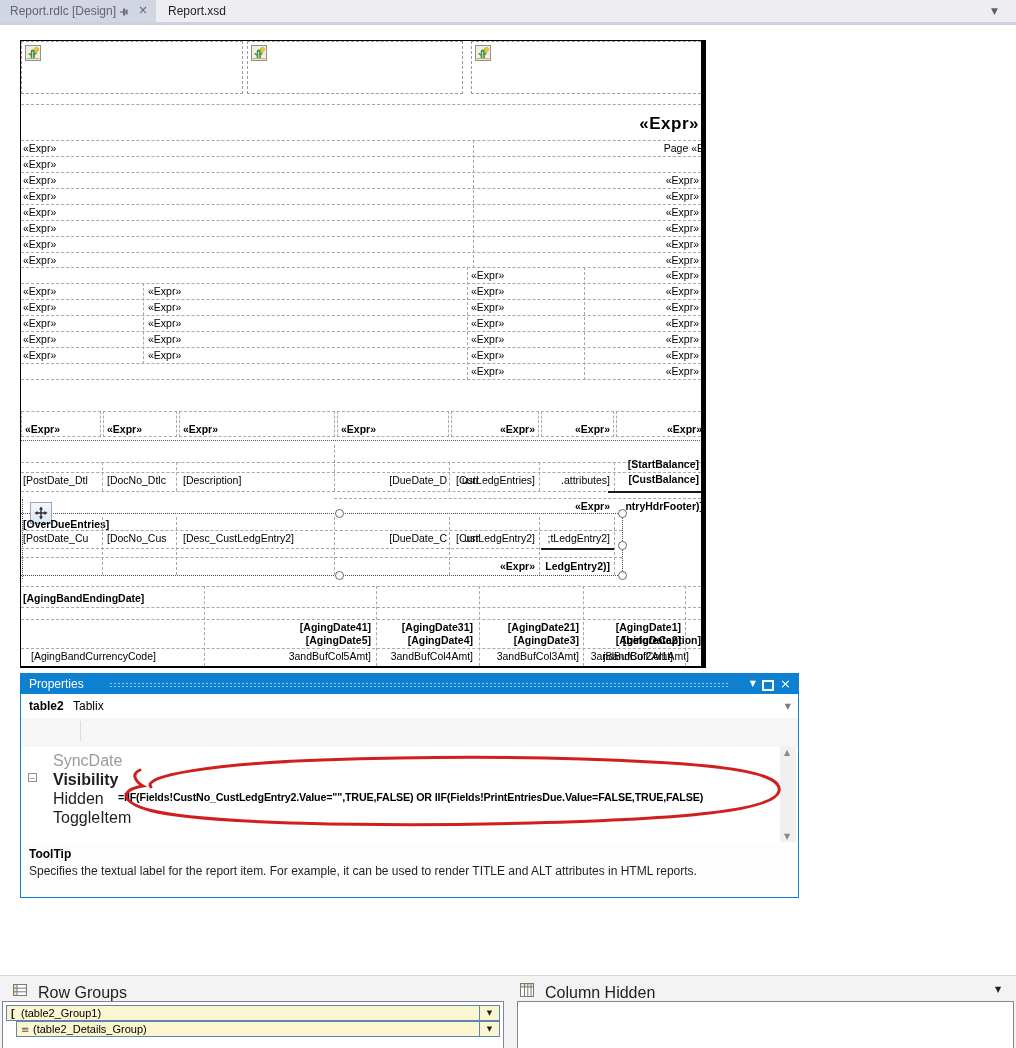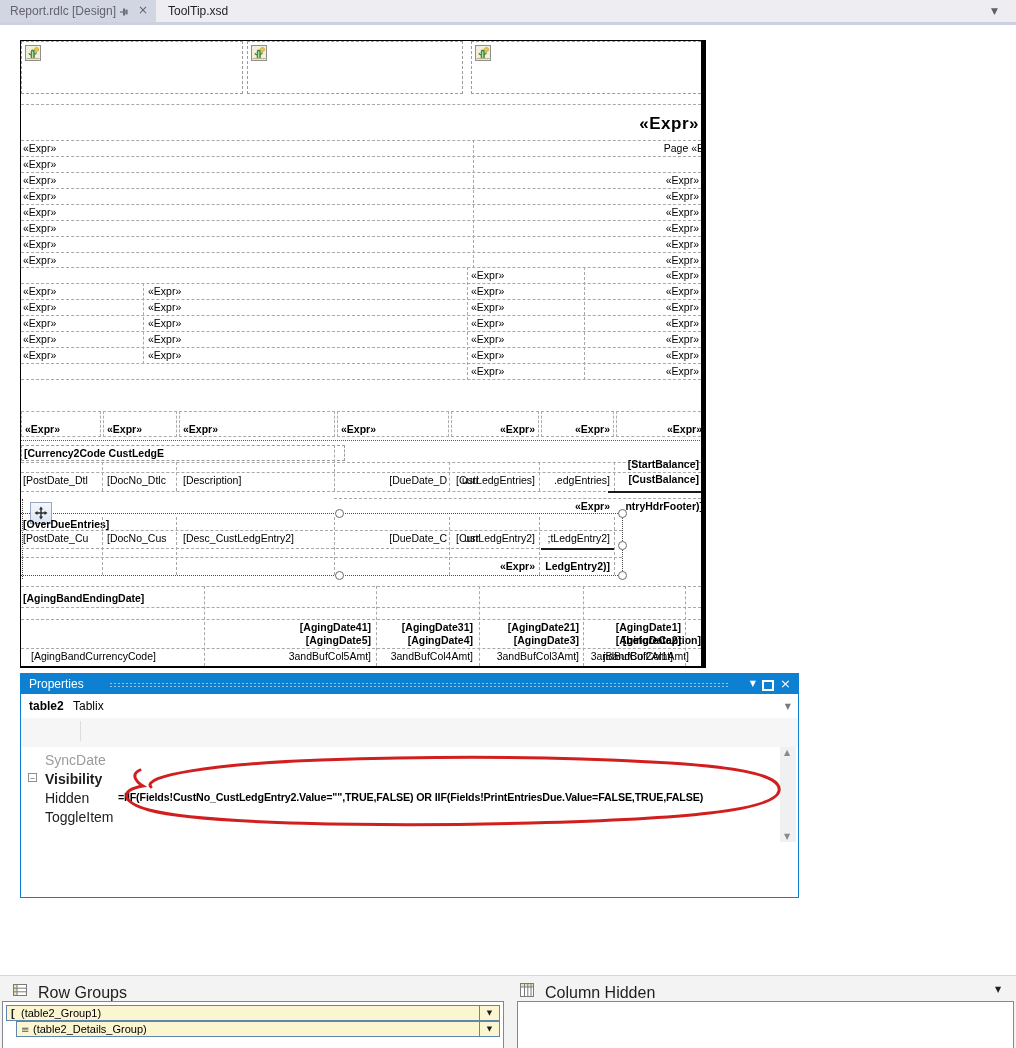--- a/index.html
+++ b/index.html
@@ -31,21 +31,21 @@
   .shd{position:absolute;width:7px;height:7px;border:1px solid #6b6b6b;background:#fff;border-radius:50%}
   .imgico{position:absolute;left:3px;top:3px}
   
   #props{position:absolute;left:20px;top:673px;width:777px;height:223px;background:#fff;
          border:1px solid #0e80d2;box-sizing:content-box;font-size:12px}
   #props-title{position:absolute;left:0;top:0;width:100%;height:24px;background:#0e80d2;color:#fff}
   .dotpat{position:absolute;left:88px;top:8px;height:6px;right:68px;
           background-image:radial-gradient(rgba(255,255,255,.55) .8px,transparent 1px);background-size:4px 3px}
   .ptitle-ico{position:absolute;top:3px;color:#fff;font-size:10px;cursor:default}
   .float-box{position:absolute;top:6px;width:8px;height:7px;border:2px solid #fff}
-  .propgrid-name{position:absolute;left:24px;font-size:14px;color:#1e1e1e}
+  .propgrid-name{position:absolute;left:32px;font-size:16px;color:#1e1e1e}
   .propval{position:absolute;left:97px;right:22px;font-size:10.7px;font-weight:700;letter-spacing:-.15px;
            white-space:nowrap;overflow:hidden;color:#000}
   .expander{position:absolute;left:7px;width:9px;height:9px;border:1px solid #8f8f8f;background:#fff;
             font-size:8px;line-height:7px;text-align:center;color:#333;box-sizing:border-box}
   #pscroll{position:absolute;right:2px;top:73px;width:16px;height:95px;background:#f0f0f0;color:#8a8a8a}
   .tico{position:absolute;top:50px;width:22px;height:20px;display:flex;align-items:center;justify-content:center}
   .tico.sel{border:1px solid #3a96dd;background:#e0efff;box-sizing:border-box}
   
   #bottom{position:absolute;left:0;top:975px;width:1016px;height:73px;background:#f3f3f3;border-top:1px solid #d6d6d6;box-sizing:border-box}
   .grp-header{position:absolute;font-size:16px;color:#1e1e1e}
@@ -61,21 +61,21 @@
 <div id="tabstrip">
   <div class="tab1" style="width:156px">
     <span>Report.rdlc [Design]</span>
     <svg width="10" height="10" style="position:absolute;left:119px;top:7px">
       <path d="M1 5h3" stroke="#6d6d77" stroke-width="1.2"></path>
         <rect x="4" y="1.5" width="2" height="7" fill="#6d6d77"></rect>
         <rect x="6.4" y="2.6" width="2.2" height="4.8" fill="#6d6d77"></rect>
     </svg>
     <span class="glyph" style="position:absolute;left:138px;top:3px;font-size:12px">×</span>
   </div>
-  <div class="tab2"><span>ToolTip.xsd</span></div>
+  <div class="tab2"><span>Report.xsd</span></div>
   <span class="glyph" style="position:absolute;left:991px;top:6px;font-size:9px;color:#606060">▼</span>
 </div>
 <div id="tabline"></div>
 
 <div id="canvas">
 
   <div class="cellbox" style="left:0;top:0;width:222px;height:53px">
     <svg class="imgico" width="16" height="16">
       <rect x="0.5" y="0.5" width="15" height="15" fill="#f4eedd" stroke="#8f8f8f"></rect>
       <circle cx="11.5" cy="4.5" r="2.1" fill="#f2c53d" stroke="#b98a00" stroke-width="0.5"></circle>
@@ -183,34 +183,31 @@
       <span>«Expr»</span>
     </div>
   <div class="ebox re" style="left:520px;width:73px">
       <span>«Expr»</span>
     </div>
   <div class="ebox re" style="left:595px;width:90px">
       <span>«Expr»</span>
     </div>
   <div class="hdd" style="left:0;top:399px;width:685px"></div>
 
-  <div class="cellbox" style="left:0;top:404px;width:324px;height:16px">
-    <div class="txt b" style="left:2px;top:1px;width:318px;overflow:hidden">[Currency2Code CustLedgE</div>
-  </div>
   <div class="hd" style="left:0;top:421px;width:685px"></div>
   <div class="txt b" style="right:2px;top:417px">[StartBalance]</div>
   <div class="txt b" style="right:2px;top:432px">[CustBalance]</div>
   <div class="hd" style="left:0;top:431px;width:685px"></div>
   <div class="txt" style="left:2px;top:433px;width:78px;overflow:hidden">[PostDate_Dtl</div>
   <div class="txt" style="left:86px;top:433px;width:66px;overflow:hidden">[DocNo_Dtlc</div>
   <div class="txt" style="left:162px;top:433px">[Description]</div>
   <div class="txt" style="left:320px;top:433px;width:106px;text-align:right;overflow:hidden">[DueDate_D</div>
   <div class="txt" style="left:435px;top:433px;width:26px;overflow:hidden">[Curr</div>
   <div class="txt" style="right:166px;top:433px">ustLedgEntries]</div>
-  <div class="txt" style="right:91px;top:433px">.edgEntries]</div>
+  <div class="txt" style="right:91px;top:433px">.attributes]</div>
   <div class="hd" style="left:0;top:450px;width:585px"></div>
   <div class="solid-h" style="left:587px;top:450px;width:98px"></div>
   <div class="vd" style="left:81px;top:421px;height:29px"></div>
   <div class="vd" style="left:155px;top:421px;height:29px"></div>
   <div class="vd" style="left:313px;top:404px;height:46px"></div>
   <div class="vd" style="left:428px;top:421px;height:29px"></div>
   <div class="vd" style="left:518px;top:421px;height:29px"></div>
   <div class="vd" style="left:593px;top:421px;height:29px"></div>
 
   <div class="hd" style="left:313px;top:457px;width:372px"></div>
@@ -323,20 +320,24 @@
     <div class="propgrid-name b" style="top:24px">Visibility</div>
     <div class="propgrid-name" style="top:43px">Hidden</div>
     <div class="propval" style="top:44px">=IIF(Fields!CustNo_CustLedgEntry2.Value="",TRUE,FALSE) OR IIF(Fields!PrintEntriesDue.Value=FALSE,TRUE,FALSE)</div>
     <div class="propgrid-name" style="top:62px">ToggleItem</div>
   </div>
   <div id="pscroll">
     <span class="glyph" style="position:absolute;top:1px;left:4px;font-size:8px">▲</span>
     <span class="glyph" style="position:absolute;bottom:1px;left:4px;font-size:8px">▼</span>
   </div>
 
+  <div style="position:absolute;left:0;top:168px;width:100%;height:54px;background:#fdfdfd">
+    <div style="position:absolute;left:8px;top:5px;font-weight:700">ToolTip</div>
+    <div style="position:absolute;left:8px;top:22px;right:10px;color:#1f1f1f">Specifies the textual label for the report item. For example, it can be used to render TITLE and ALT attributes in HTML reports.</div>
+  </div>
 
   <svg style="position:absolute;left:70px;top:80px;pointer-events:none;z-index:5" width="695" height="78">
     <path d="M60 33 C 50 22, 120 10, 230 6 C 350 2, 470 3, 560 8 C 640 12, 692 20, 688 37
              C 684 57, 590 65, 440 69 C 290 73, 110 70, 58 56 C 30 48, 28 36, 52 32
              C 44 27, 40 20, 49 16" fill="none" stroke="#cf1212" stroke-width="3" stroke-linecap="round" opacity="0.95"></path>
   </svg>
 </div>
 
 <div id="bottom">
   <svg style="position:absolute;left:12px;top:6px" width="16" height="16">

